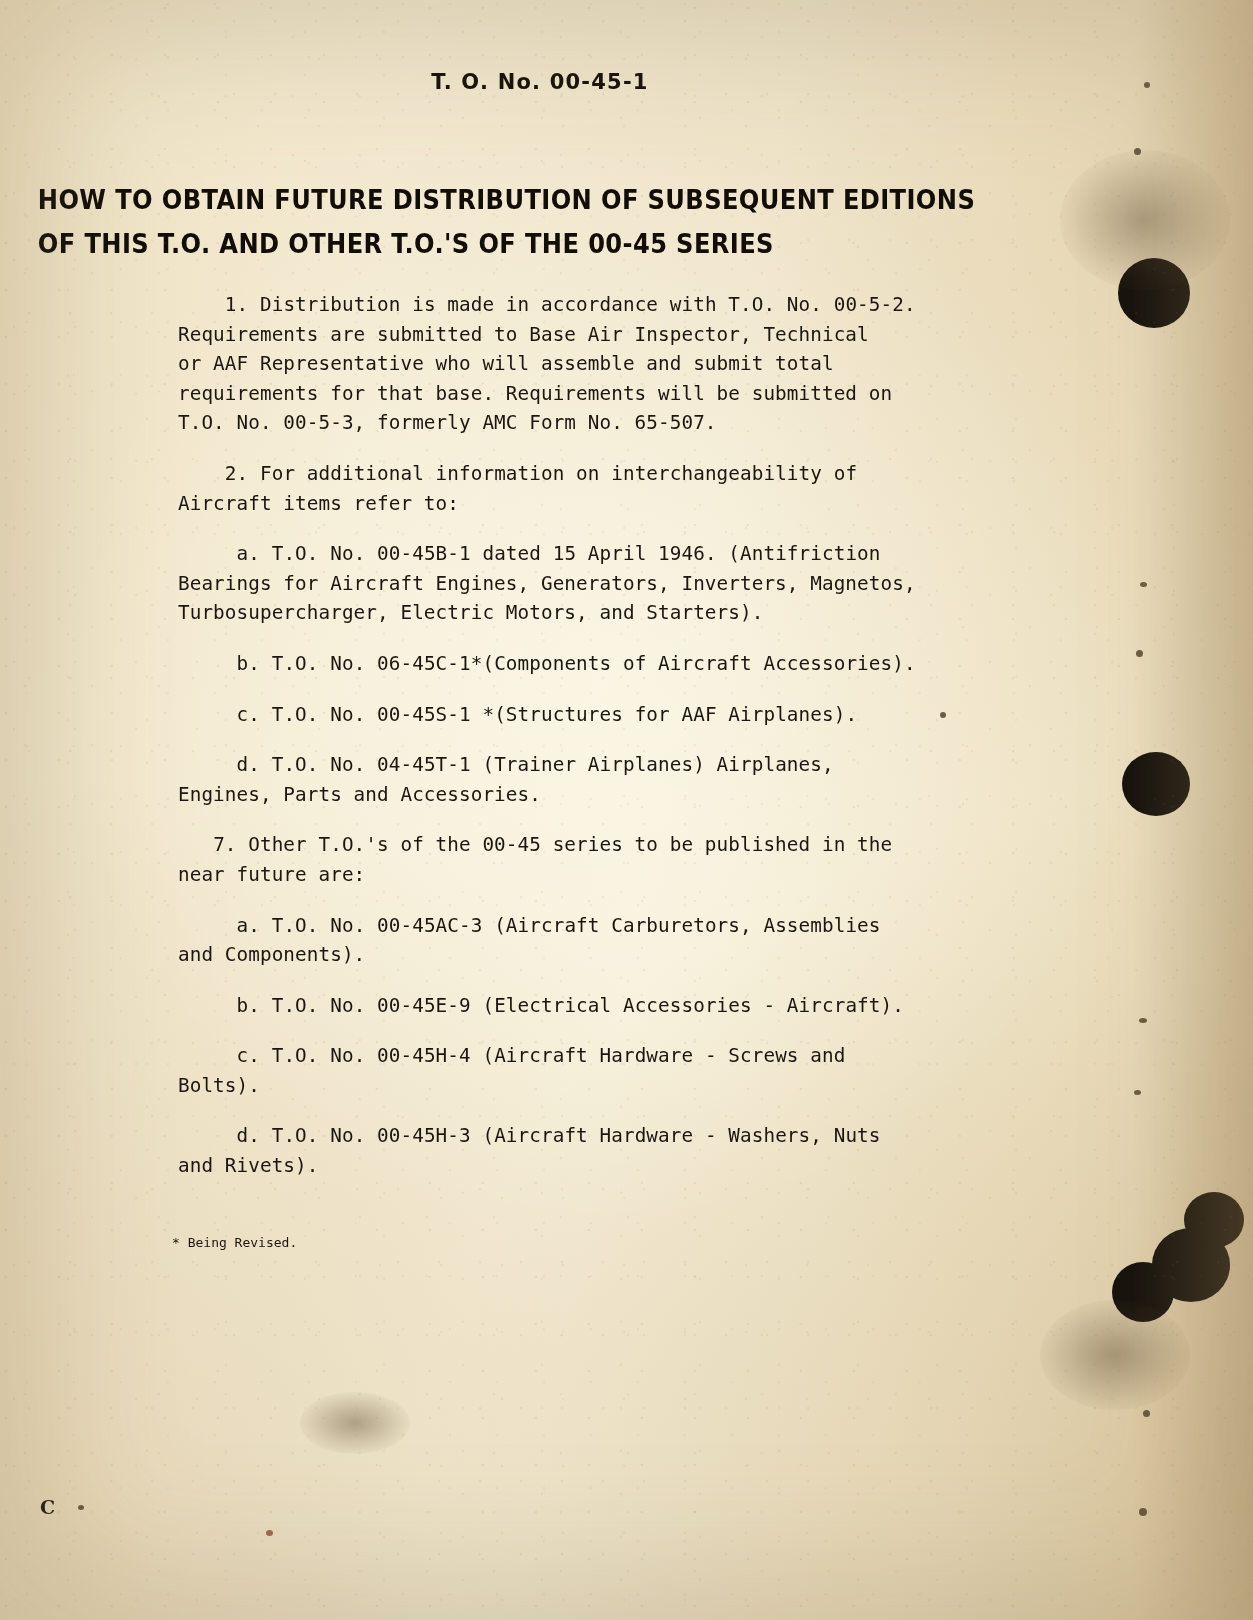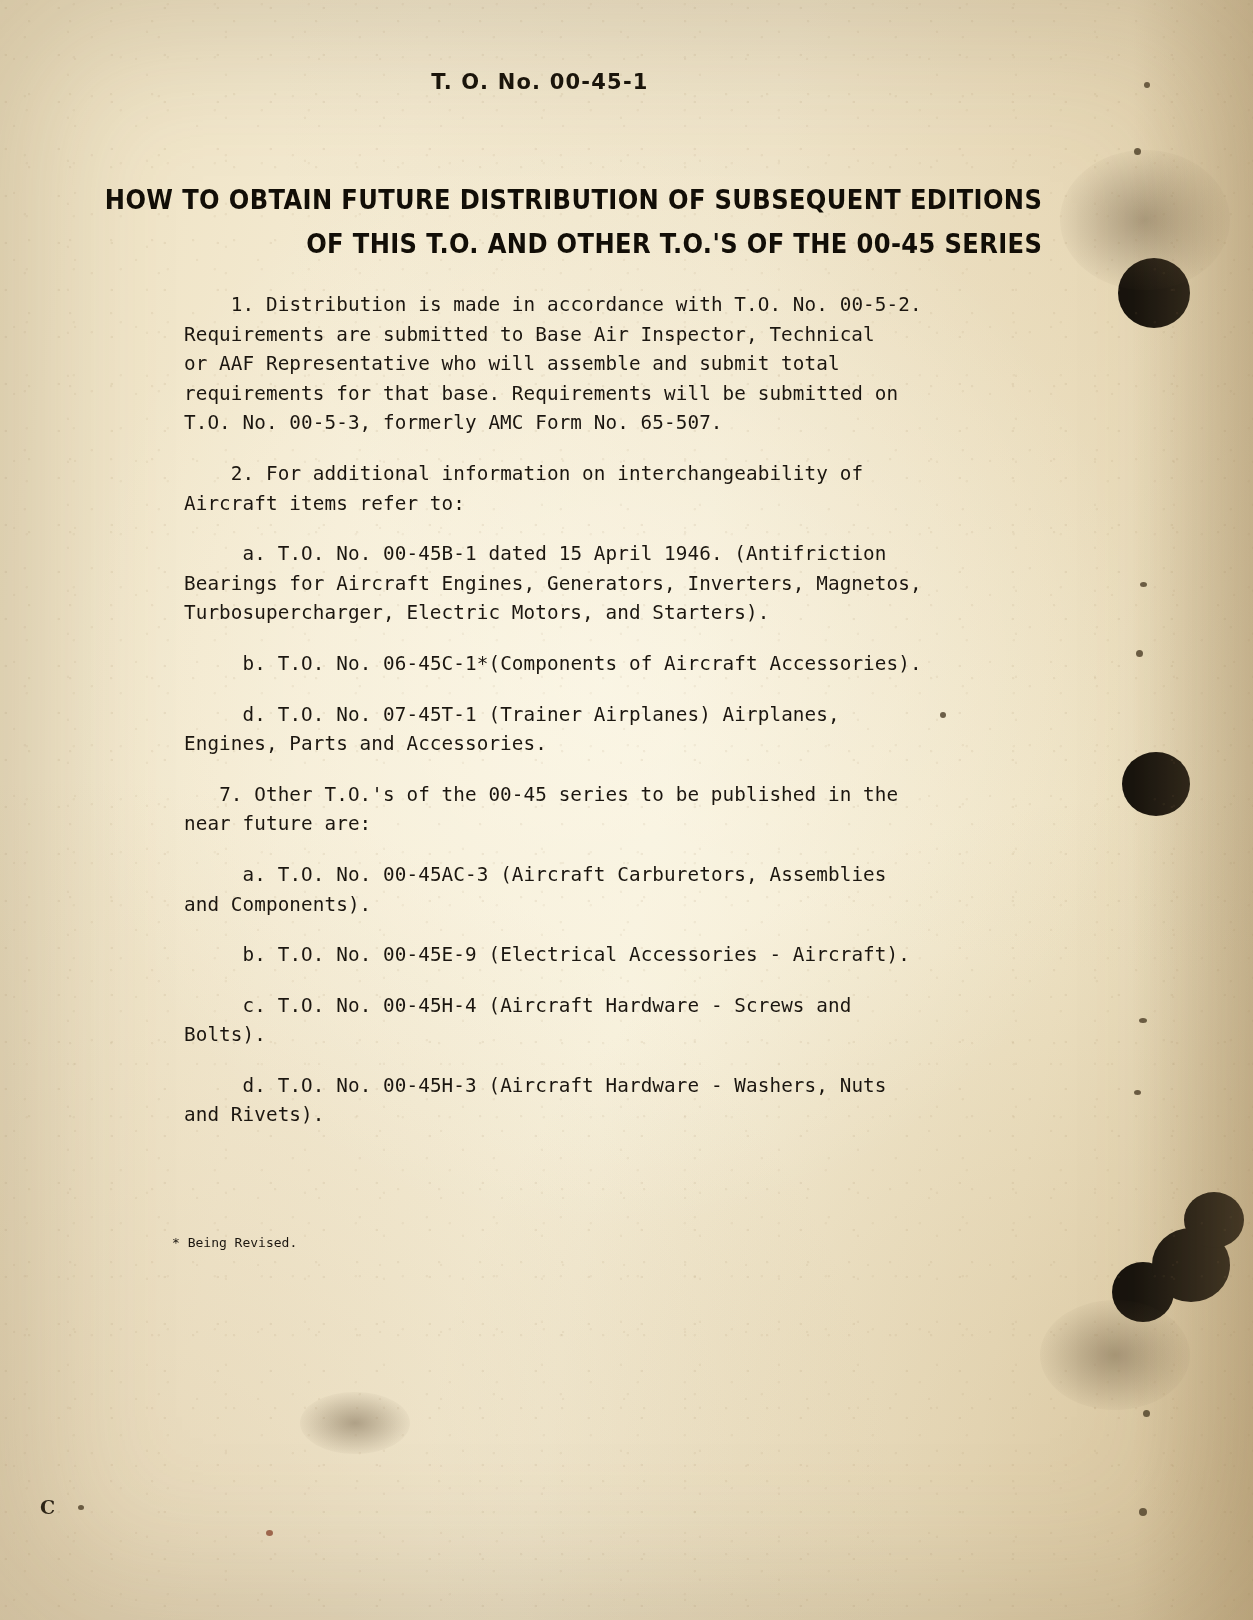--- a/index.html
+++ b/index.html
@@ -87,21 +87,21 @@
     font-weight: bold;
     font-size: 21px;
     letter-spacing: 1.2px;
     color: #161109;
   }
   .title-block {
     position: absolute;
     top: 178px;
     left: 0;
     width: 1080px;
-    text-align: right;
+    text-align: left;
   }
   .title-line {
     font-family: "DejaVu Sans", sans-serif;
     font-weight: bold;
     font-size: 26px;
     letter-spacing: 0.4px;
     line-height: 44px;
     color: #120e07;
     transform: scaleX(0.93);
     transform-origin: center;
@@ -112,21 +112,21 @@
     top: 290px;
     left: 172px;
     width: 760px;
     font-family: "DejaVu Sans Mono", monospace;
     font-size: 19.3px;
     line-height: 29.6px;
     color: #1b1610;
     letter-spacing: 0.1px;
   }
   .para {
-    margin: 0 0 21px 12px;
+    margin: 0 0 21px 6px;
     white-space: pre-wrap;
   }
   .footnote {
     position: absolute;
     top: 1228px;
     left: 172px;
     font-family: "DejaVu Sans Mono", monospace;
     font-size: 13px;
     line-height: 29.6px;
     color: #1b1610;
@@ -161,21 +161,22 @@
 Requirements are submitted to Base Air Inspector, Technical
 or AAF Representative who will assemble and submit total
 requirements for that base. Requirements will be submitted on
 T.O. No. 00-5-3, formerly AMC Form No. 65-507.</p>
       <p class="para">    2. For additional information on interchangeability of
 Aircraft items refer to:</p>
       <p class="para">     a. T.O. No. 00-45B-1 dated 15 April 1946. (Antifriction
 Bearings for Aircraft Engines, Generators, Inverters, Magnetos,
 Turbosupercharger, Electric Motors, and Starters).</p>
       <p class="para">     b. T.O. No. 06-45C-1*(Components of Aircraft Accessories).</p>
-      <p class="para">     d. T.O. No. 07-45T-1 (Trainer Airplanes) Airplanes,
+      <p class="para">     c. T.O. No. 00-45S-1 *(Structures for AAF Airplanes).</p>
+      <p class="para">     d. T.O. No. 04-45T-1 (Trainer Airplanes) Airplanes,
 Engines, Parts and Accessories.</p>
       <p class="para">   7. Other T.O.'s of the 00-45 series to be published in the
 near future are:</p>
       <p class="para">     a. T.O. No. 00-45AC-3 (Aircraft Carburetors, Assemblies
 and Components).</p>
       <p class="para">     b. T.O. No. 00-45E-9 (Electrical Accessories - Aircraft).</p>
       <p class="para">     c. T.O. No. 00-45H-4 (Aircraft Hardware - Screws and
 Bolts).</p>
       <p class="para">     d. T.O. No. 00-45H-3 (Aircraft Hardware - Washers, Nuts
 and Rivets).</p>

